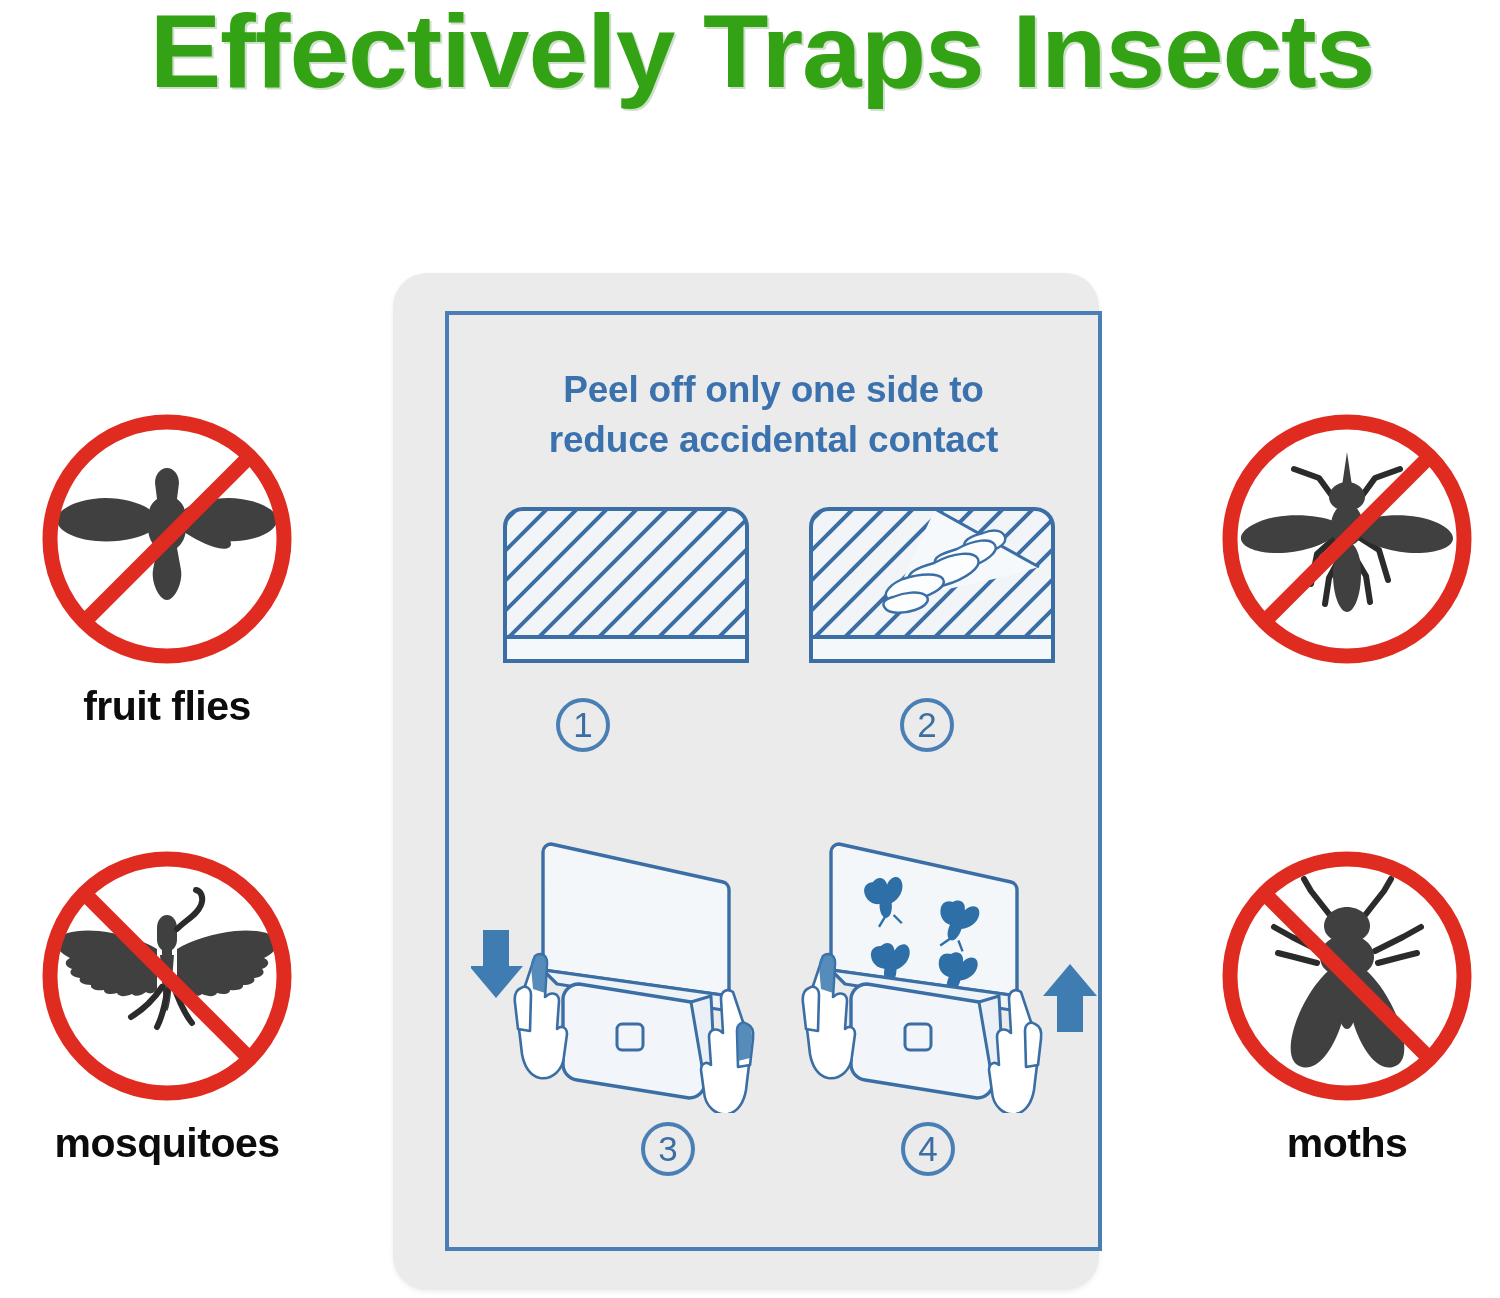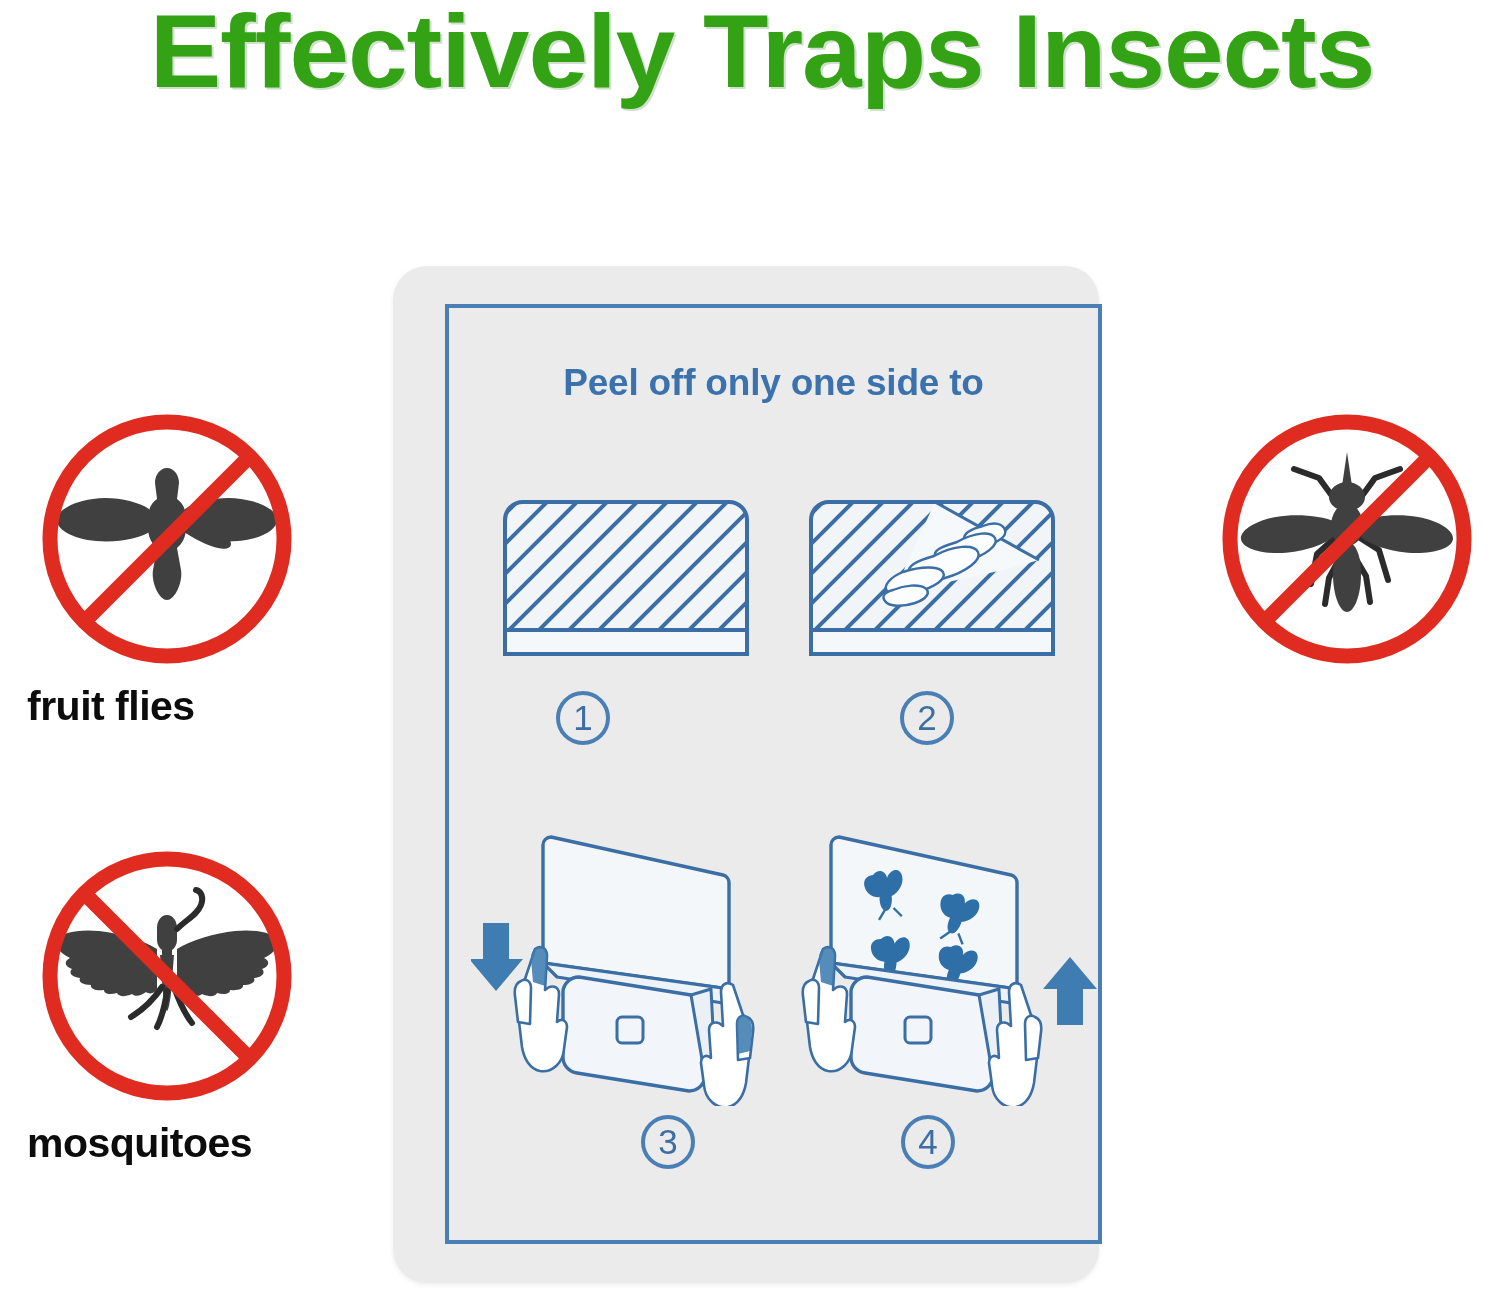--- a/index.html
+++ b/index.html
@@ -25,20 +25,21 @@
     color: #34a215;
     transform: scaleX(1.03);
     text-shadow: 2px 2px 0 rgba(120,160,110,0.35);
     white-space: nowrap;
   }
 
   
   .badge {
     position: absolute;
     width: 280px;
+    text-align: center;
   }
   .badge-left  { left: 15px; }
   .badge-right { left: 1195px; }
   .badge-row1  { top: 408px; }
   .badge-row2  { top: 845px; }
 
   .badge-ico {
     width: 262px; height: 262px;
     margin: 0 auto;
     position: relative;
@@ -52,21 +53,21 @@
     font-size: 41px;
     line-height: 48px;
     color: #0c0c0c;
     letter-spacing: -0.5px;
     white-space: nowrap;
   }
 
   
   .card {
     position: absolute;
-    left: 381px; top: 266px;
+    left: 381px; top: 273px;
     width: 706px; height: 1017px;
     background: #ebebeb;
     border-radius: 34px;
     box-shadow: 0 2px 5px rgba(0,0,0,0.07);
   }
   .card-inner-border {
     position: absolute;
     left: 52px; top: 38px;
     width: 657px; height: 940px;
     border: 4px solid #4a7fb5;
@@ -191,26 +192,57 @@
           <path d="M118 113 c-12 -5 -38 -8 -58 -4 c-22 4 -36 14 -35 22 c1 9 19 15 41 14 c22 -1 44 -9 52 -17 z"></path>
 
           <path d="M144 113 c12 -5 38 -8 58 -4 c22 4 36 14 35 22 c-1 9 -19 15 -41 14 c-22 -1 -44 -9 -52 -17 z"></path>
         </g>
         <circle cx="131" cy="131" r="117" fill="none" stroke="#e02b20" stroke-width="15"></circle>
         <line x1="48" y1="214" x2="214" y2="48" stroke="#e02b20" stroke-width="15"></line>
       </svg>
     </div>
   </div>
 
+  <div class="badge badge-right badge-row2">
+    <div class="badge-ico">
+      <svg viewBox="0 0 262 262">
+
+        <g fill="none" stroke="#2b2b2b" stroke-width="6" stroke-linecap="round" stroke-linejoin="round">
+          <path d="M117 74 L95 46 L88 34"></path>
+          <path d="M146 74 L168 46 L175 34"></path>
+          <path d="M104 106 L76 92 L58 82"></path>
+          <path d="M159 106 L187 92 L205 82"></path>
+          <path d="M101 118 L78 112 L62 108"></path>
+          <path d="M162 118 L185 112 L201 108"></path>
+        </g>
+        <g fill="#404040">
+
+          <path d="M131 62 c13 0 23 9 23 19 c0 10 -10 17 -23 17 c-13 0 -23 -7 -23 -17 c0 -10 10 -19 23 -19 z"></path>
+
+          <path d="M131 90 c16 0 27 10 27 22 c0 12 -11 20 -27 20 c-16 0 -27 -8 -27 -20 c0 -12 11 -22 27 -22 z"></path>
+
+          <path d="M124 118 c-14 6 -32 28 -43 56 c-10 27 -8 45 5 48 c14 4 30 -14 39 -42 c7 -22 8 -50 -1 -62 z"></path>
+
+          <path d="M139 118 c14 6 32 28 43 56 c10 27 8 45 -5 48 c-14 4 -30 -14 -39 -42 c-7 -22 -8 -50 1 -62 z"></path>
+
+          <path d="M131 126 c5 0 9 14 9 32 c0 16 -4 26 -9 26 c-5 0 -9 -10 -9 -26 c0 -18 4 -32 9 -32 z"></path>
+        </g>
+        <circle cx="131" cy="131" r="117" fill="none" stroke="#e02b20" stroke-width="15"></circle>
+        <line x1="48" y1="48" x2="214" y2="214" stroke="#e02b20" stroke-width="15"></line>
+      </svg>
+    </div>
+    <div class="badge-label">moths</div>
+  </div>
 
   <div class="card">
     <div class="card-inner-border"></div>
 
     <div class="card-heading">
       <div>Peel off only one side to</div>
+      <div>reduce accidental contact</div>
     </div>
 
     <div class="step-fig s1-fig">
       <svg width="250" height="160" viewBox="0 0 250 160">
         <defs>
           <clipPath id="clipHatch1">
             <path d="M4 22 a18 18 0 0 1 18 -18 h206 a18 18 0 0 1 18 18 v110 h-242 z"></path>
           </clipPath>
         </defs>
         <g clip-path="url(#clipHatch1)">

